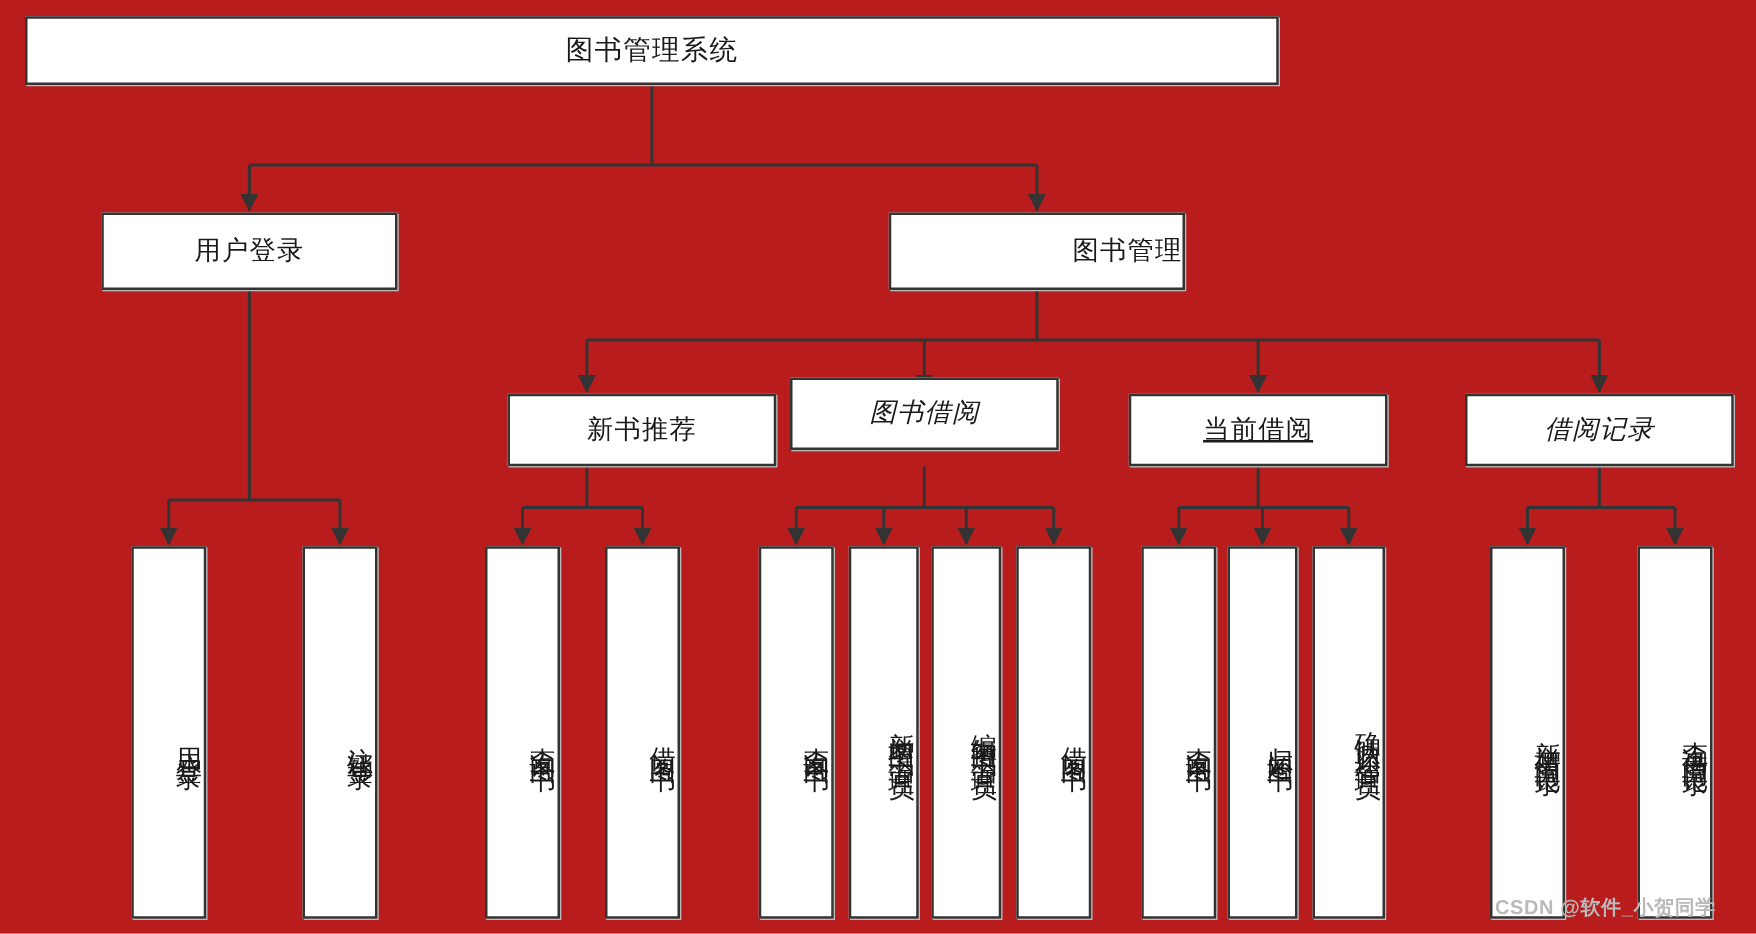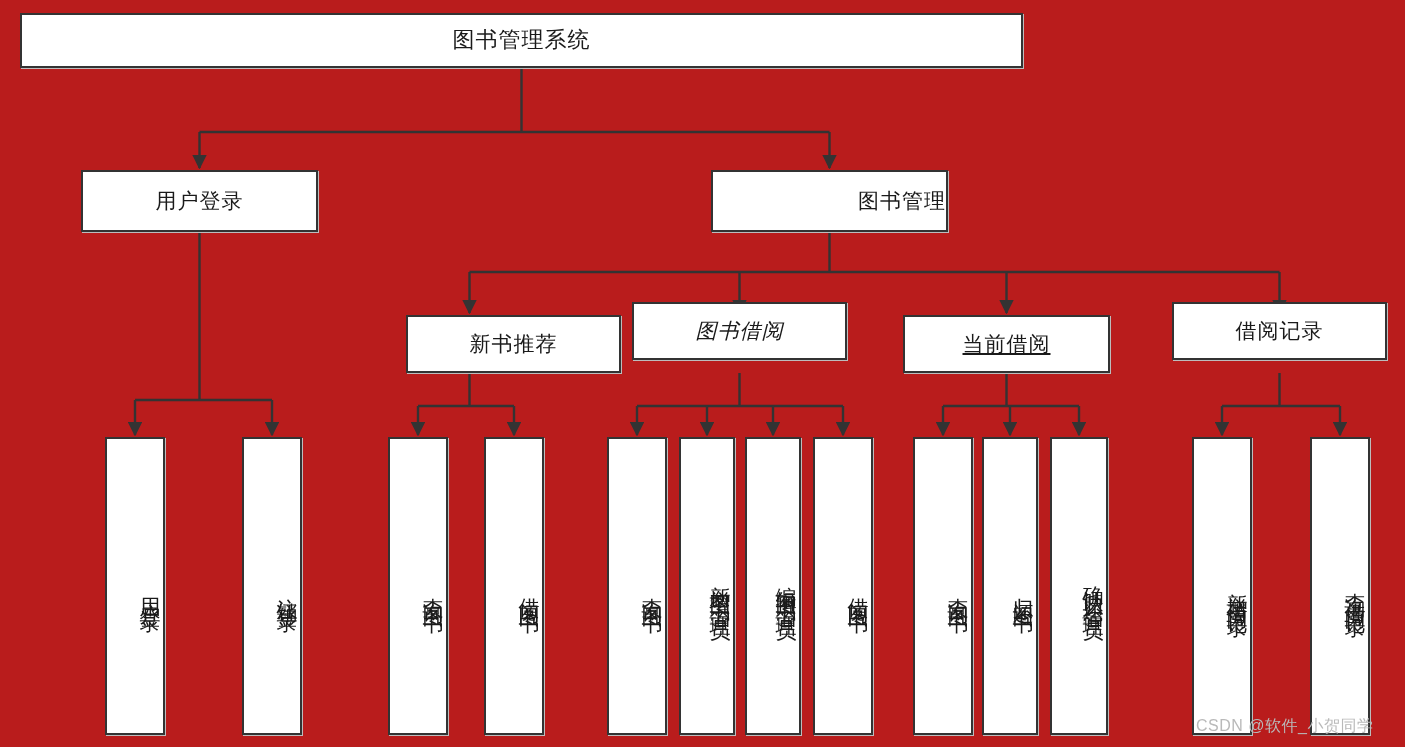--- a/index.html
+++ b/index.html
@@ -124,21 +124,21 @@
       </div>
       <div class="node horiz level2" style="left: 362px; top: 315px; width: 215px; height: 58px; margin-left: 44px;">
         <span>新书推荐</span>
       </div>
       <div class="node horiz level2" style="left: 632px; top: 302px; width: 215px; height: 58px; font-style: italic;">
         <span>图书借阅</span>
       </div>
       <div class="node horiz level2" style="left: 903px; top: 315px; width: 207px; height: 58px; text-decoration: underline;">
         <span>当前借阅</span>
       </div>
-      <div class="node horiz level2" style="left: 1172px; top: 302px; width: 215px; height: 58px;">
+      <div class="node horiz level2" style="left: 1172px; top: 315px; width: 215px; height: 58px; font-style: italic;">
         <span>借阅记录</span>
       </div>
       <div class="node vert leaf" style="left: 105px; top: 437px; width: 60px; height: 298px;">
         <span>用户登录</span>
       </div>
       <div class="node vert leaf" style="left: 242px; top: 437px; width: 60px; height: 298px;">
         <span>注销登录</span>
       </div>
       <div class="node vert leaf" style="left: 388px; top: 437px; width: 60px; height: 298px;">
         <span>查询图书</span>
@@ -168,15 +168,15 @@
         <span>确认归还（管理员）</span>
       </div>
       <div class="node vert leaf" style="left: 1192px; top: 437px; width: 60px; height: 298px;">
         <span>新增借阅记录</span>
       </div>
       <div class="node vert leaf" style="left: 1310px; top: 437px; width: 60px; height: 298px;">
         <span>查询借阅记录</span>
       </div>
     </div>
 
-  <div class="watermark" style="left: 1196px; top: 716px;">CSDN @软件_小贺同学</div>
+  <div class="watermark" style="left: 1196px; top: 716px; font-weight: bold;">CSDN @软件_小贺同学</div>
 
 </div>
 
 </body></html>

